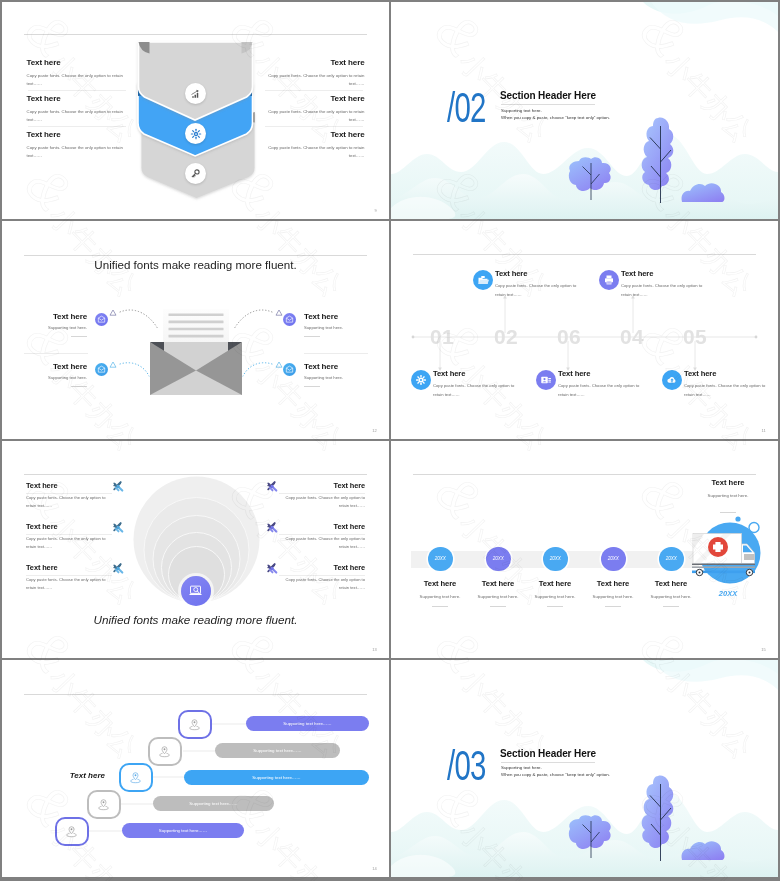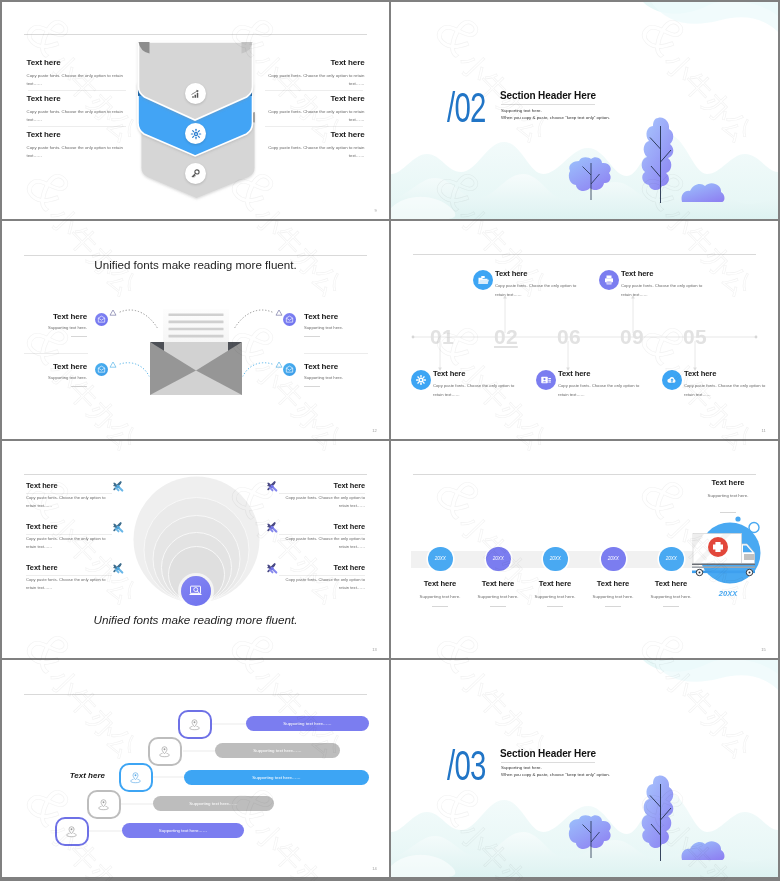--- a/index.html
+++ b/index.html
@@ -339,23 +339,23 @@
     <path d="M242 74 l-1.8 3.4 h3.6 Z" fill="#dcdcdc"></path>
     <line x1="49" y1="120" x2="49" y2="148" stroke="#e2e2e2" stroke-width="0.8"></line>
     <path d="M49 150 l-1.8 -3.4 h3.6 Z" fill="#dcdcdc"></path>
     <line x1="177" y1="120" x2="177" y2="148" stroke="#e2e2e2" stroke-width="0.8"></line>
     <path d="M177 150 l-1.8 -3.4 h3.6 Z" fill="#dcdcdc"></path>
     <line x1="304" y1="120" x2="304" y2="148" stroke="#e2e2e2" stroke-width="0.8"></line>
     <path d="M304 150 l-1.8 -3.4 h3.6 Z" fill="#dcdcdc"></path>
   </svg>
 
   <div class="tlnum" style="left:39px;">01</div>
-  <div class="tlnum" style="left:103px;text-decoration:underline;">02</div>
+  <div class="tlnum" style="left:103px;">02</div>
   <div class="tlnum" style="left:166px;">06</div>
-  <div class="tlnum" style="left:229px;">09</div>
+  <div class="tlnum" style="left:229px;">04</div>
   <div class="tlnum" style="left:292px;">05</div>
 
   <div class="tlcirc" style="left:82px;top:48.5px;background:#3da5f4;">
     <svg viewBox="0 0 24 24" width="12" height="12">
       <path d="M3 7.5 h7 l1.8 2.2 h9.2 v10.3 h-18 Z" fill="#fff"></path>
       <path d="M3 20 L6 11.5 h18 L21 20 Z" fill="#d8ecfb"></path>
       <rect x="8.5" y="4" width="7" height="4" rx="0.6" fill="#fff"></rect>
     </svg>
   </div>
   <div class="tltext" style="left:104px;top:48px;width:90px;">

